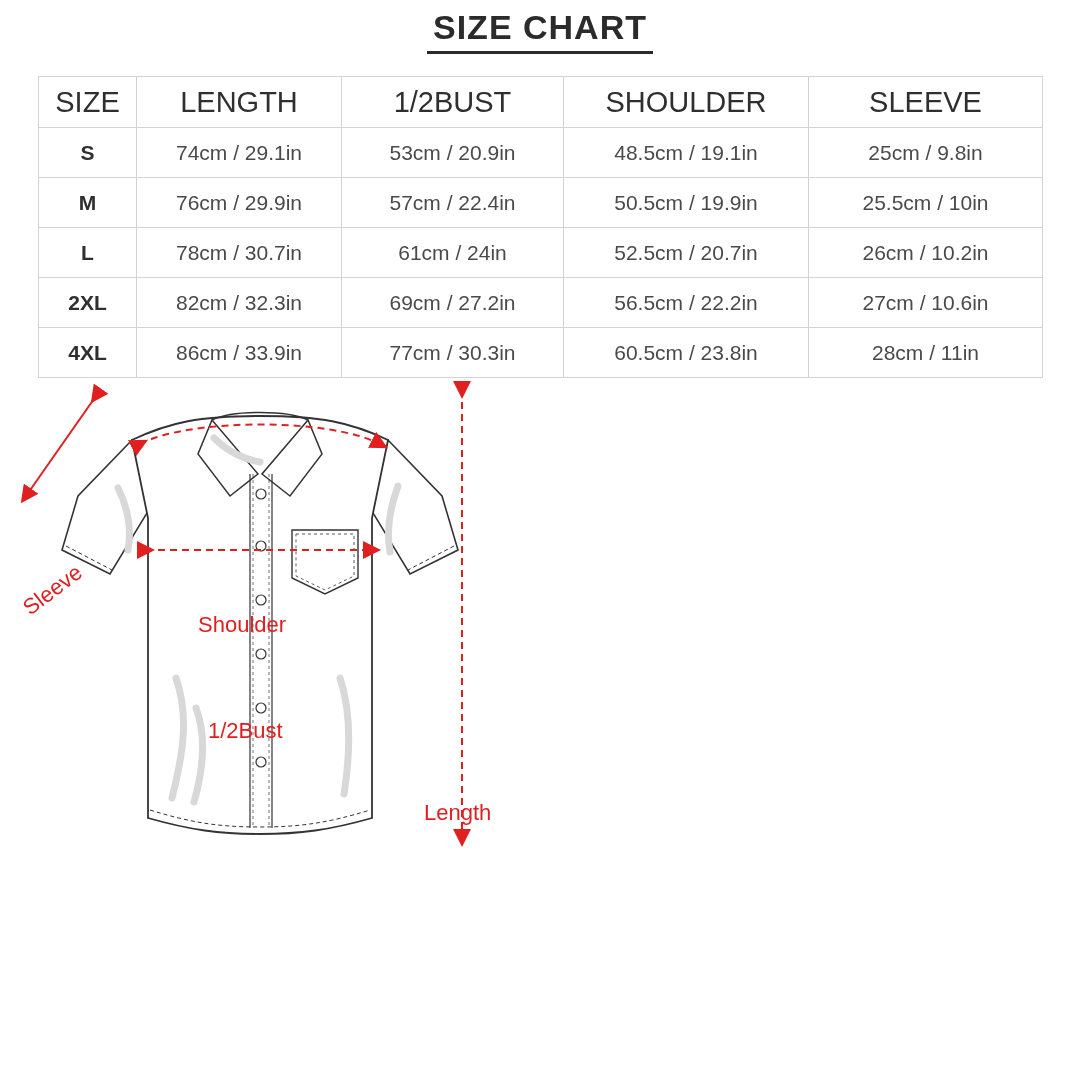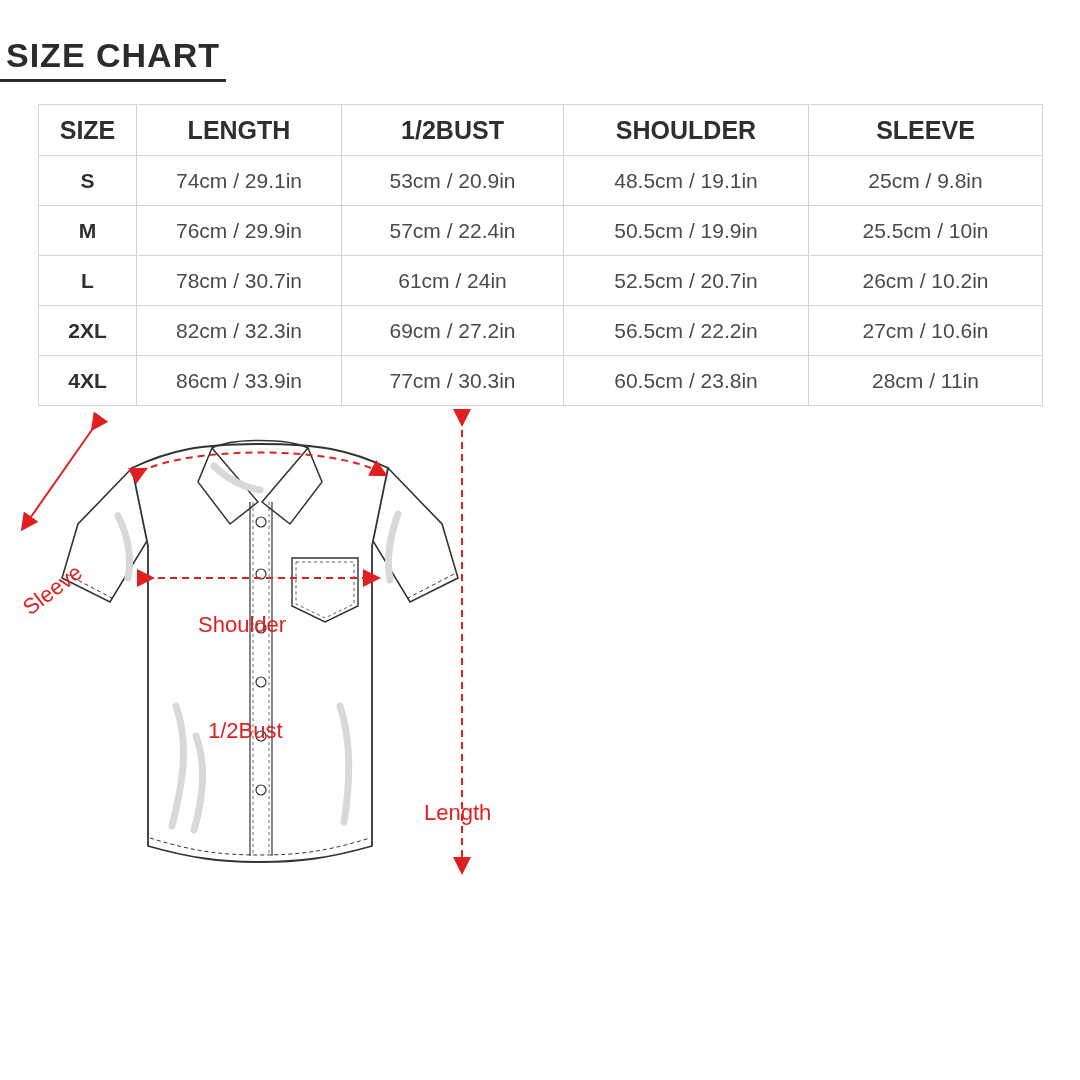--- a/index.html
+++ b/index.html
@@ -11,23 +11,22 @@
     width: 1080px;
     height: 1080px;
     font-family: "Liberation Sans", sans-serif;
     color: #3c3c3c;
     position: relative;
     overflow: hidden;
   }
 
   
   .title-wrap {
-    text-align: left;
+    text-align: center;
     padding-top: 8px;
-    margin-top: 28px;
   }
   .title {
     display: inline-block;
     font-size: 34px;
     font-weight: bold;
     letter-spacing: 1px;
     color: #2b2b2b;
     border-bottom: 3px solid #2b2b2b;
     padding: 0 6px 4px 6px;
   }
@@ -42,22 +41,22 @@
     table-layout: fixed;
   }
   table.size-chart th,
   table.size-chart td {
     border: 1px solid #d3d3d3;
     text-align: center;
     color: #4a4a4a;
   }
   table.size-chart thead th {
     height: 48px;
-    font-size: 25px;
-    font-weight: bold;
+    font-size: 29px;
+    font-weight: normal;
     color: #2f2f2f;
   }
   table.size-chart tbody td {
     height: 47px;
     font-size: 21px;
     font-weight: normal;
   }
   table.size-chart tbody td.size-cell {
     font-weight: bold;
     font-size: 21px;

